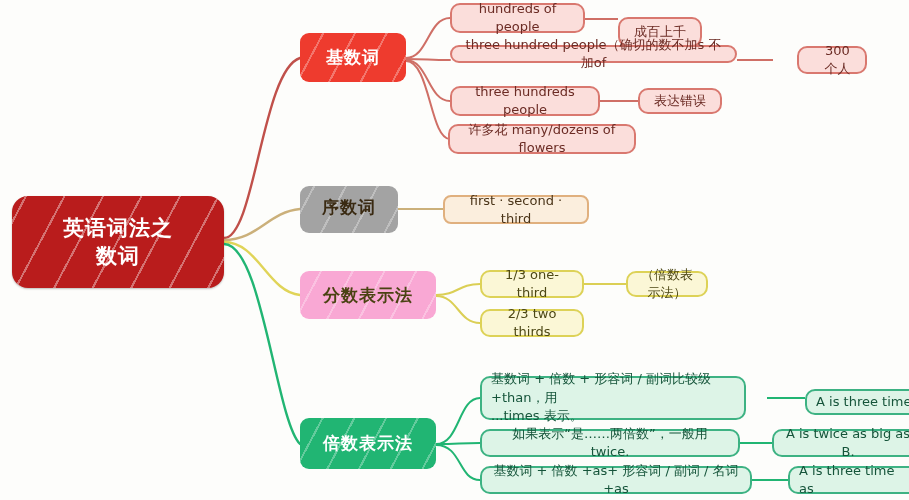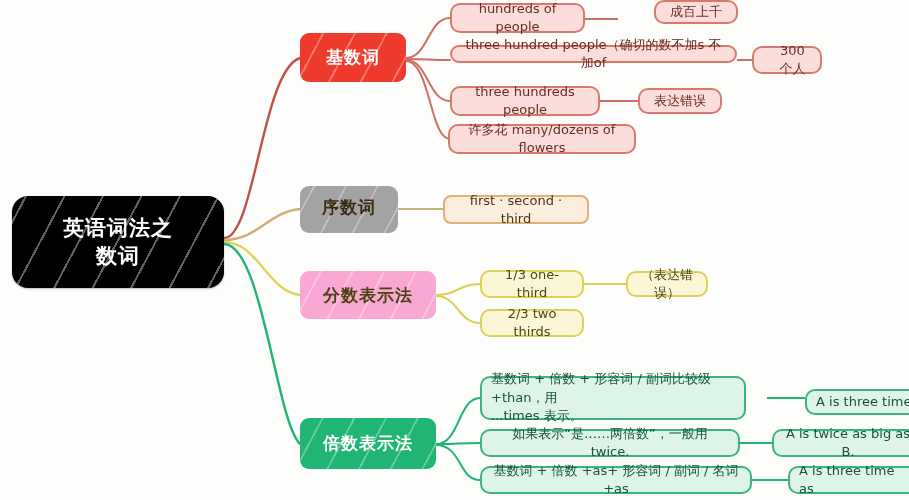--- a/index.html
+++ b/index.html
@@ -33,21 +33,21 @@
     line-height: 1.35;
   }
 
   
   .root {
     left: 12px;
     top: 196px;
     width: 212px;
     height: 92px;
     border-radius: 16px;
-    background: #000000;
+    background: #b91c1c;
     color: #ffffff;
     font-size: 21px;
     font-weight: bold;
     letter-spacing: 1px;
     box-shadow: 0 1px 2px rgba(0,0,0,.25);
     overflow: hidden;
   }
   .root .streaks {
     position: absolute;
     left: 0; top: 0; right: 0; bottom: 0;
@@ -105,23 +105,23 @@
   .c-red  { background:#fbdedb; border-color:#d9786f; color:#6b2b24; }
   
   .c-orange { background:#fbeedd; border-color:#e0b07e; color:#4a3418;border-radius:8px; }
   
   .c-yellow { background:#fbf7d6; border-color:#ddd257; color:#4c4714; }
   
   .c-green { background:#ddf4e7; border-color:#3db283; color:#15543a; }
 
   
   .n-r1  { left: 450px; top: 3px;   width: 135px; height: 30px; }
-  .n-r1b { left: 618px; top: 0;   width: 84px;  height: 24px; margin-left: 36px; }
+  .n-r1b { left: 618px; top: 17px;   width: 84px;  height: 30px; }
   .n-r2  { left: 450px; top: 45px;  width: 287px; height: 18px; }
-  .n-r2b { left: 752px; top: 46px;  width: 70px;  height: 28px; padding-left: 20px; }
+  .n-r2b { left: 797px; top: 46px;  width: 70px;  height: 28px; padding-left: 20px; }
   .n-r3  { left: 450px; top: 86px;  width: 150px; height: 30px; }
   .n-r3b { left: 638px; top: 88px;  width: 84px;  height: 26px; }
   .n-r4  { left: 448px; top: 124px; width: 188px; height: 30px; }
 
   
   .n-o1  { left: 443px; top: 195px; width: 146px; height: 29px; }
 
   
   .n-y1  { left: 480px; top: 270px; width: 104px; height: 28px; }
   .n-y1b { left: 626px; top: 271px; width: 82px;  height: 26px; }
@@ -196,21 +196,21 @@
     <span class="streaks"></span>
     <span class="ttext">序数词</span>
   </div>
   <div class="node leaf c-orange n-o1">first ·  second · third</div>
 
   <div class="node topic t-fraction">
     <span class="streaks"></span>
     <span class="ttext">分数表示法</span>
   </div>
   <div class="node leaf c-yellow n-y1">1/3 one-third</div>
-  <div class="node leaf c-yellow n-y1b">（表达错误）</div>
+  <div class="node leaf c-yellow n-y1b">（倍数表示法）</div>
   <div class="node leaf c-yellow n-y2">2/3 two thirds</div>
 
   <div class="node topic t-multiple">
     <span class="streaks"></span>
     <span class="ttext">倍数表示法</span>
   </div>
   <div class="node leaf c-green n-g1 multi">基数词 + 倍数 + 形容词 / 副词比较级 +than，用
 ...times 表示。</div>
   <div class="node leaf c-green n-g1b">A is three time</div>
   <div class="node leaf c-green n-g2">如果表示“是……两倍数”，一般用 twice.</div>

